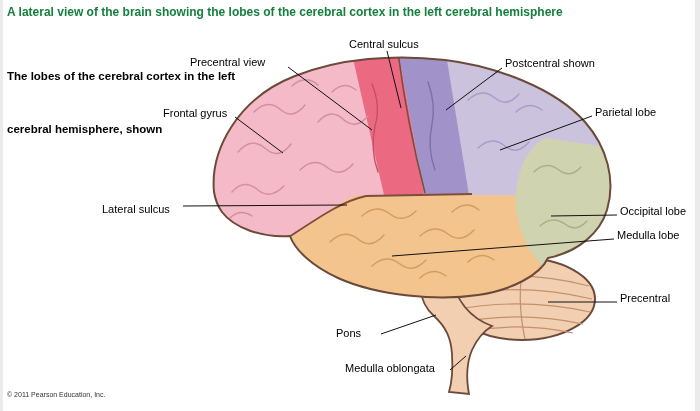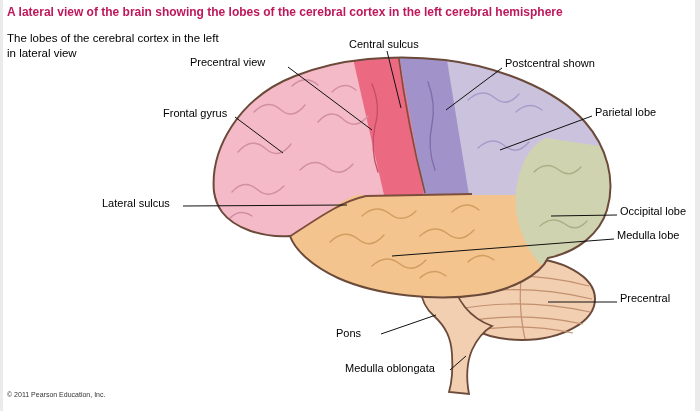--- a/index.html
+++ b/index.html
@@ -5,27 +5,27 @@
   html,body { margin:0; padding:0; }
   body {
     width:700px; height:411px;
     background:#ffffff;
     font-family:"Liberation Sans", sans-serif;
     position:relative;
     overflow:hidden;
   }
   #title {
     position:absolute; left:7px; top:5px;
-    font-size:12px; font-weight:bold; color:#be185d;
+    font-size:12px; font-weight:bold; color:#15803d;
     white-space:nowrap;
   }
   #subtitle { position:absolute; left:7px; top:31px; }
   #subtitle div {
-    font-size:11.5px; font-weight:normal; color:#000;
-    line-height:14.5px; white-space:nowrap;
+    font-size:11.5px; font-weight:bold; color:#000;
+    line-height:14.5px; white-space:nowrap;margin-top:38px;
   }
   .label {
     position:absolute;
     font-size:11px; font-weight:normal; color:#000;
     white-space:nowrap;
   }
   #copyright {
     position:absolute; left:7px; top:391px;
     font-size:7px; color:#333;
   }
@@ -35,21 +35,21 @@
 </head>
 <body>
 
 <div class="edge" style="left:0;width:3px;"></div>
 <div class="edge" style="right:0;width:5px;"></div>
 
 <div id="title">A lateral view of the brain showing the lobes of the cerebral cortex in the left cerebral hemisphere</div>
 
 <div id="subtitle">
   <div>The lobes of the cerebral cortex in the left</div>
-  <div>in lateral view</div>
+  <div>cerebral hemisphere, shown</div>
 </div>
 
 <svg id="diagram" width="700" height="411" viewBox="0 0 700 411">
   <defs>
     <clipPath id="cc">
       <path d="M214 192 C210 150 238 98 295 76 C340 58 395 54 445 60 C495 66 555 88 585 122 C607 147 616 180 607 210 C600 233 578 252 548 258 C540 275 512 290 478 295 C438 301 378 296 338 278 C312 266 295 250 290 236 C262 238 234 228 222 212 C216 204 215 198 214 192 Z"></path>
     </clipPath>
   </defs>
 
   <g>
@@ -119,20 +119,20 @@
     <line x1="381" y1="334" x2="436" y2="315"></line>
     <line x1="450" y1="370" x2="466" y2="356"></line>
   </g>
 </svg>
 
 <div class="label" style="left:349px; top:38px">Central sulcus</div>
 <div class="label" style="left:190px; top:56px">Precentral view</div>
 <div class="label" style="left:505px; top:57px">Postcentral shown</div>
 <div class="label" style="left:163px; top:107px">Frontal gyrus</div>
 <div class="label" style="left:595px; top:106px">Parietal lobe</div>
-<div class="label" style="left:102px; top:197px">Lateral sulcus</div>
+<div class="label" style="left:102px; top:203px">Lateral sulcus</div>
 <div class="label" style="left:620px; top:205px">Occipital lobe</div>
 <div class="label" style="left:617px; top:229px">Medulla lobe</div>
 <div class="label" style="left:620px; top:292px">Precentral</div>
 <div class="label" style="left:336px; top:327px">Pons</div>
 <div class="label" style="left:345px; top:362px">Medulla oblongata</div>
 
 <div id="copyright">© 2011 Pearson Education, Inc.</div>
 
 </body></html>

